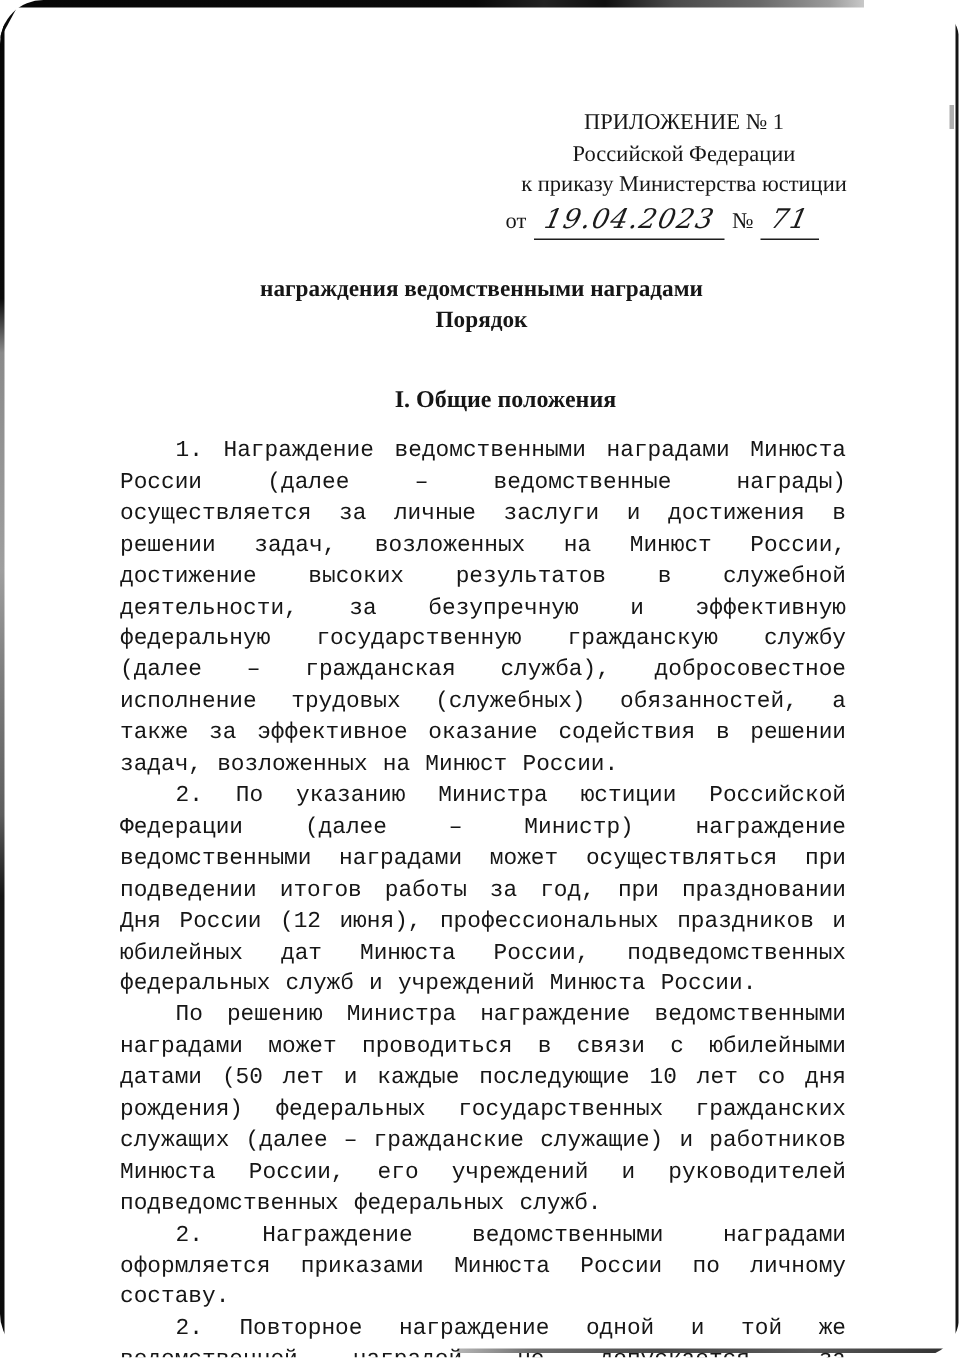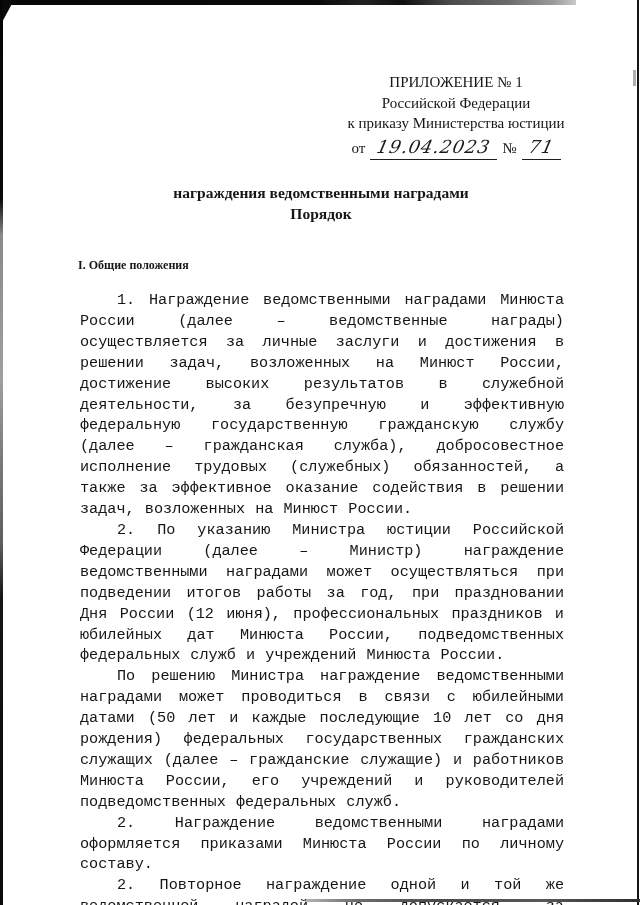--- a/index.html
+++ b/index.html
@@ -8,20 +8,21 @@
     background: #ffffff;
   }
   .page {
     position: relative;
     width: 640px;
     height: 905px;
     background: #ffffff;
     overflow: hidden;
     font-family: "Liberation Serif", serif;
     color: #161616;
+    border-radius: 29px;
   }
 
   
   .scan-edge-top {
     position: absolute;
     top: 0; left: 0;
     width: 576px; height: 5px;
     background: linear-gradient(90deg,
       #070707 0%, #0a0a0a 55%, #222 63%, #101010 70%,
       #4a4a4a 78%, #6a6a6a 88%, #9a9a9a 96%, #c8c8c8 100%);
@@ -65,21 +66,20 @@
     top: 72px; left: 337px;
     width: 238px;
     text-align: center;
     font-size: 15px;
     line-height: 20.5px;
     white-space: nowrap;
   }
   .date-line {
     margin-top: 3px;
     display: flex;
-    justify-content: center;
     align-items: baseline;
     gap: 5px;
     white-space: nowrap;
   }
   .u-line {
     display: inline-block;
     border-bottom: 1.6px solid #1d1d1d;
     padding: 0 7px 1px 7px;
   }
   .handwriting {
@@ -97,24 +97,25 @@
     position: absolute;
     top: 182px; left: 78px;
     width: 486px;
     text-align: center;
     font-weight: bold;
     font-size: 15.5px;
     line-height: 21px;
   }
   .section-heading {
     position: absolute;
-    top: 258px; left: 78px;
+    top: 258px; left: 94px;
     width: 486px;
+    text-align: center;
     font-weight: bold;
-    font-size: 12px;
+    font-size: 16px;
   }
 
   
   .document-body {
     position: absolute;
     top: 290px; left: 80px;
     width: 484px;
     font-size: 15.2px;
     line-height: 20.9px;
     text-align: justify;

